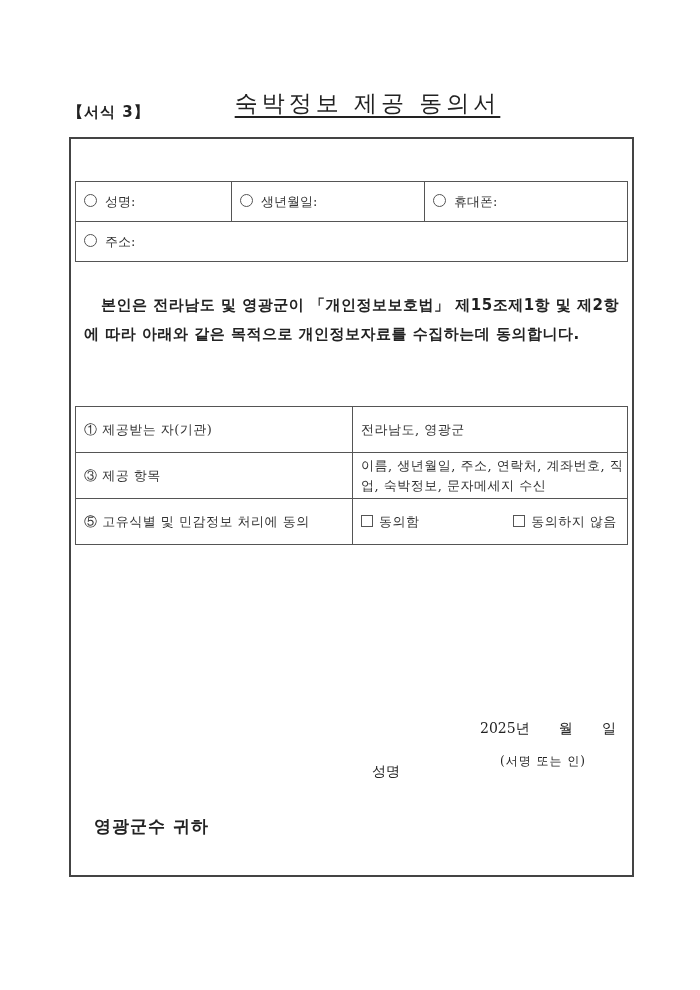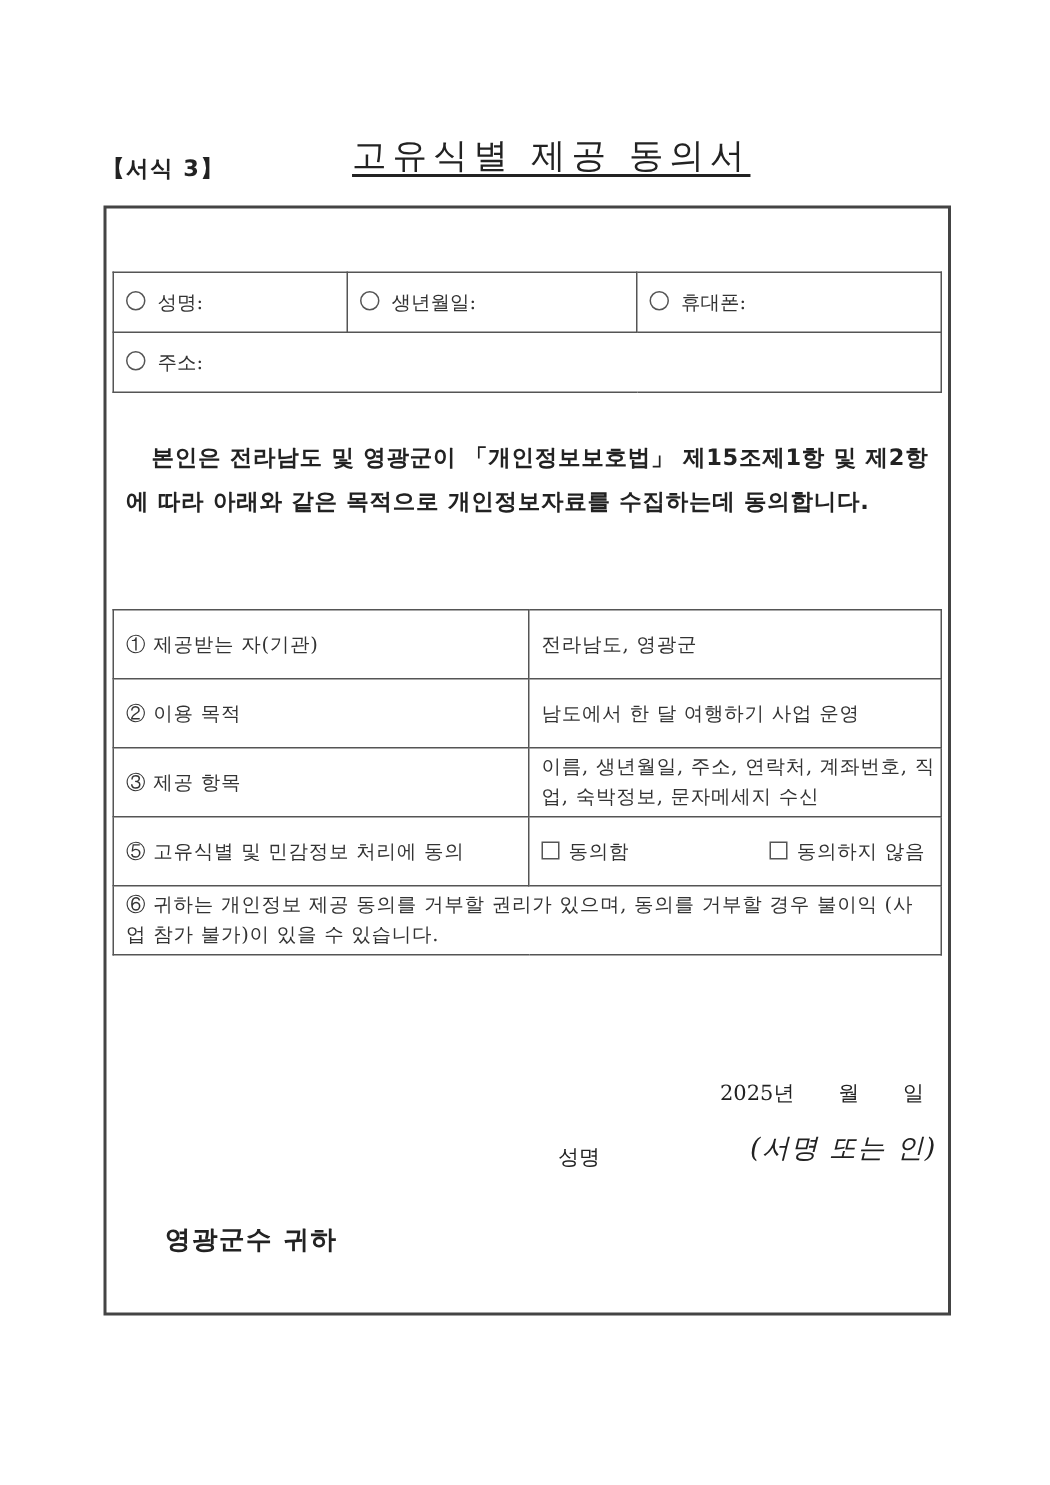--- a/index.html
+++ b/index.html
@@ -23,29 +23,29 @@
            text-align:justify; letter-spacing:0.5px; }
   .t2 { left:75px; top:406px; width:553px; }
   .t2 td { height:45px; letter-spacing:0.5px; }
   .t2 td.col1 { width:268px; }
   .t2 td.row6 { height:45px; line-height:20px; padding:0 6px 0 8px; }
   .box { display:inline-block; width:10px; height:10px; border:1px solid #555; margin-right:6px;
          vertical-align:-1px; }
   .chk2 { margin-left:89px; }
   .date-line { left:480px; top:720px; width:136px; font-size:14px; display:flex; justify-content:space-between; }
   .sign-label { left:372px; top:763px; font-size:14px; }
-  .sign-note { left:500px; top:753px; font-size:18px; letter-spacing:1px;font-style:italic; }
-  .addressee { left:110px; top:815px; font-size:17px; font-weight:bold;
+  .sign-note { left:500px; top:753px; font-size:12px; letter-spacing:1px; }
+  .addressee { left:94px; top:815px; font-size:17px; font-weight:bold;
                font-family:"DejaVu Sans","Liberation Sans",sans-serif; letter-spacing:1px; }
 </style>
 </head>
 <body>
 
 <div class="abs form-label">【서식 3】</div>
-<div class="abs title"><span>고유식별 제공 동의서</span></div>
+<div class="abs title"><span>숙박정보 제공 동의서</span></div>
 
 <div class="abs frame"></div>
 
 <table class="t1">
   <tbody>
       <tr>
     <td style="width:147px"><span class="circ"></span><span>성명:</span></td>
     <td style="width:184px"><span class="circ"></span><span>생년월일:</span></td>
     <td><span class="circ"></span><span>휴대폰:</span></td>
   </tr>
@@ -57,36 +57,29 @@
 
 <div class="abs intro">본인은 전라남도 및 영광군이 「개인정보보호법」 제15조제1항 및 제2항에 따라 아래와 같은 목적으로 개인정보자료를 수집하는데 동의합니다.</div>
 
 <table class="t2">
   <tbody>
       <tr>
     <td class="col1">① 제공받는 자(기관)</td>
     <td>전라남도, 영광군</td>
   </tr>
   <tr>
-    <td class="col1">② 이용 목적</td>
-    <td>남도에서 한 달 여행하기 사업 운영</td>
-  </tr>
-  <tr>
     <td class="col1">③ 제공 항목</td>
     <td style="line-height:20px;">이름, 생년월일, 주소, 연락처, 계좌번호, 직업, 숙박정보, 문자메세지 수신</td>
   </tr>
   <tr>
     <td class="col1">⑤ 고유식별 및 민감정보 처리에 동의</td>
     <td>
       <span><span class="box"></span><span>동의함</span></span>
       <span class="chk2"><span class="box"></span><span>동의하지 않음</span></span>
     </td>
-  </tr>
-  <tr>
-    <td colspan="2" class="row6">⑥ 귀하는 개인정보 제공 동의를 거부할 권리가 있으며, 동의를 거부할 경우 불이익 (사업 참가 불가)이 있을 수 있습니다.</td>
   </tr>
 </tbody>
   </table>
 
 <div class="abs date-line">
   <span>2025년</span>
   <span>월</span>
   <span>일</span>
 </div>
 <div class="abs sign-label">성명</div>

